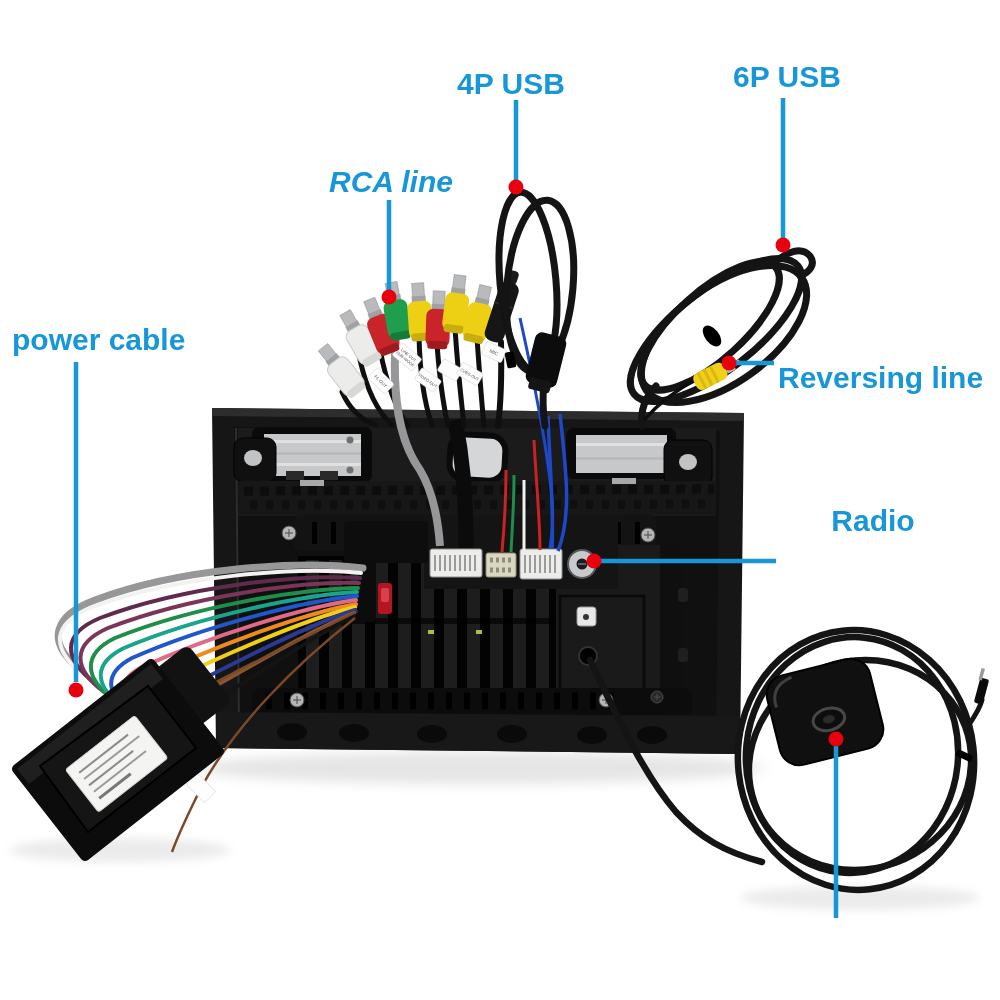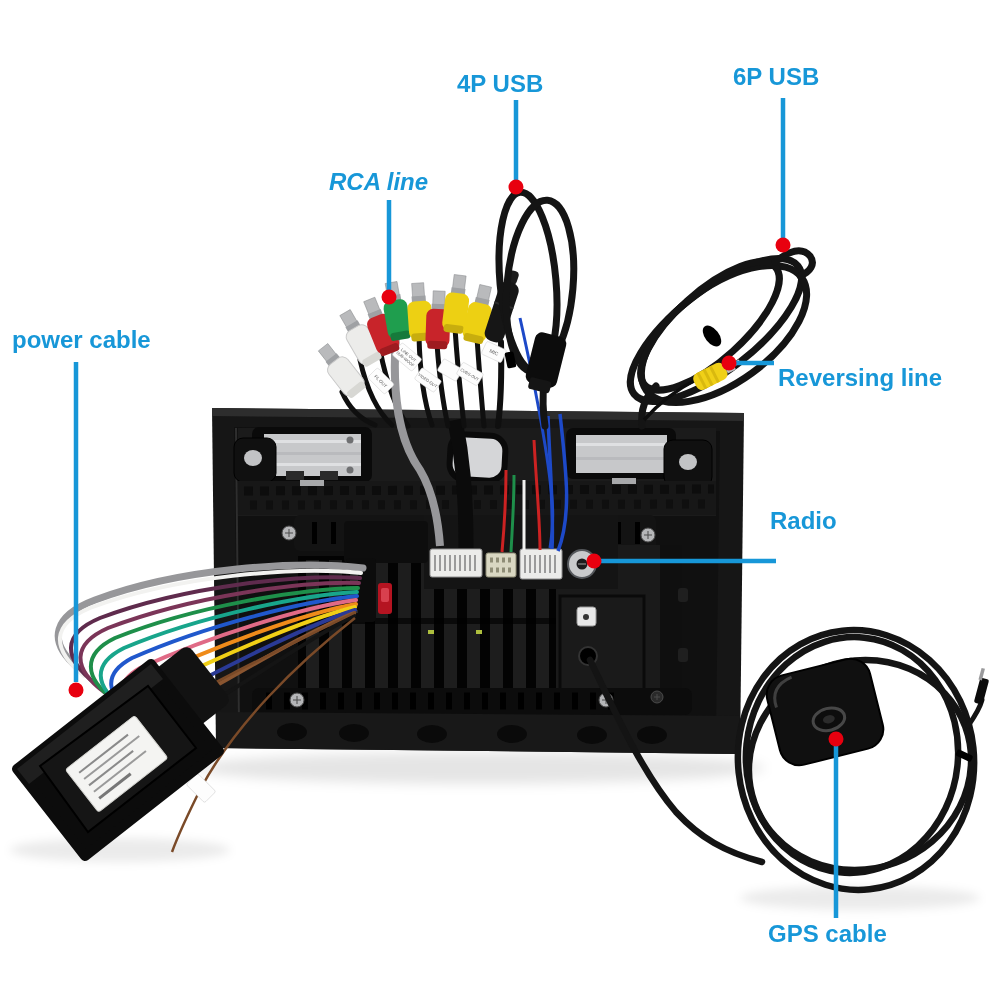--- a/index.html
+++ b/index.html
@@ -1,21 +1,21 @@
 <!DOCTYPE html>
 <html><head>
 <meta charset="utf-8">
 <style>
   html,body{margin:0;padding:0;background:#ffffff;}
   #canvas{position:relative;width:1000px;height:1000px;background:#ffffff;overflow:hidden;
           font-family:"Liberation Sans",sans-serif;}
   #scene{position:absolute;left:0;top:0;}
-  .callout{position:absolute;font-weight:bold;font-size:24px;line-height:30px;
+  .callout{position:absolute;font-weight:bold;font-size:30px;line-height:30px;
            color:#1797d8;white-space:nowrap;letter-spacing:0px;}
-  .callout.center{white-space:normal;}
+  .callout.center{text-align:center;white-space:normal;}
 </style>
 </head>
 <body>
 
 <div id="canvas">
 <svg id="scene" width="1000" height="1000" viewBox="0 0 1000 1000">
 
   <ellipse cx="480" cy="768" rx="285" ry="16" fill="rgba(0,0,0,0.10)" style="filter:blur(6px)"></ellipse>
   <ellipse cx="860" cy="898" rx="120" ry="12" fill="rgba(0,0,0,0.08)" style="filter:blur(5px)"></ellipse>
   <ellipse cx="120" cy="850" rx="110" ry="12" fill="rgba(0,0,0,0.08)" style="filter:blur(5px)"></ellipse>
@@ -356,14 +356,13 @@
     <circle cx="836" cy="739" r="7.5"></circle>
   </g>
 </svg>
 
 <div class="callout" style="left:12px;top:318px;margin-top:7px;">power cable</div>
 <div class="callout" style="left:329px;top:167px;font-style:italic;">RCA line</div>
 <div class="callout" style="left:457px;top:69px;">4P USB</div>
 <div class="callout" style="left:733px;top:62px;">6P USB</div>
 <div class="callout" style="left:778px;top:347px;margin-top:16px;">Reversing line</div>
 <div class="callout center" style="left:770px;top:506px;width:206px;"><span>Radio</span><br></div>
-<div class="callout" style="left:768px;top:919px;">GPS cable</div>
 </div>
 
 </body></html>

